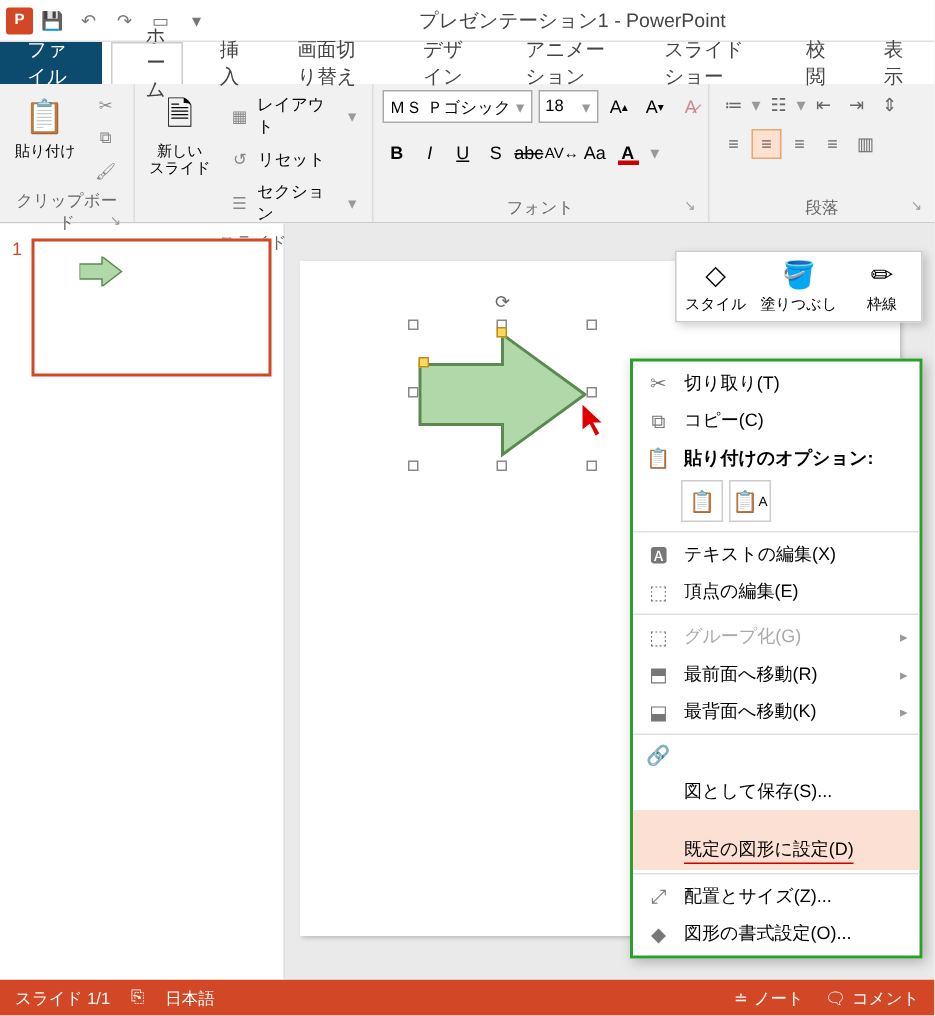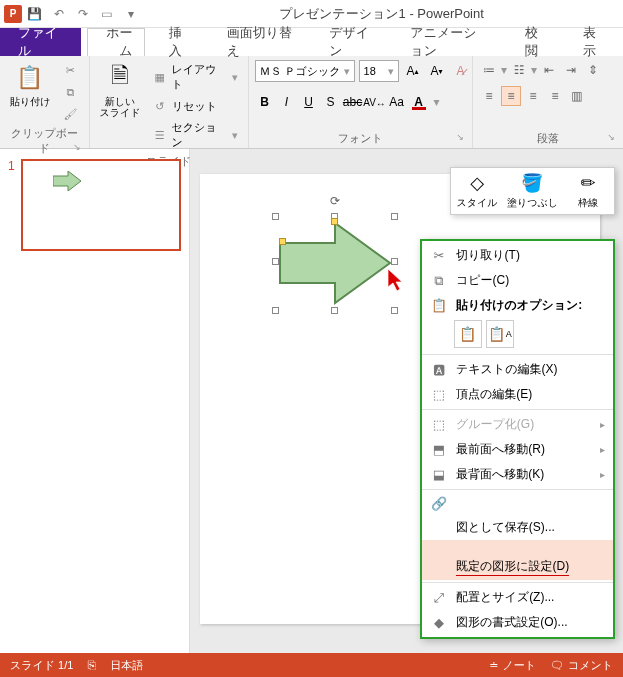--- a/index.html
+++ b/index.html
@@ -7,21 +7,21 @@
 
 
 .titlebar { height: 28px; background: #fff; display: flex; align-items: center; padding: 0 4px; border-bottom: 1px solid #e0e0e0; gap: 2px; }
 .app-icon { width: 18px; height: 18px; background: #d24726; color: #fff; font-size: 10px; font-weight: bold; display: flex; align-items: center; justify-content: center; border-radius: 2px; }
 .qat-btn { width: 22px; height: 22px; display: flex; align-items: center; justify-content: center; color: #777; cursor: pointer; }
 .title-text { flex: 1; text-align: center; color: #444; font-size: 13px; }
 
 
 .tabs { height: 28px; background: #fff; display: flex; align-items: stretch; }
 .tab { padding: 0 18px; display: flex; align-items: center; font-size: 13px; color: #444; cursor: pointer; }
-.tab.file { background: #4c1d95; color: #fff; }
+.tab.file { background: #0c4a6e; color: #fff; }
 .tab.active { position: relative; color: #404040; text-align: right; }
 .tab.active::after { content: ""; position: absolute; top: 0; bottom: 0; left: 6px; right: 6px; border: 1px solid #ccc; border-bottom: none; }
 
 
 .ribbon { height: 93px; background: #f1f1f1; border-bottom: 1px solid #ccc; display: flex; }
 .group { border-right: 1px solid #ddd; display: flex; flex-direction: column; padding: 4px 6px 2px; }
 .group-body { flex: 1; display: flex; align-items: flex-start; gap: 4px; }
 .group-label { text-align: center; font-size: 11px; color: #666; padding-top: 2px; position: relative; }
 .group-label .launcher { position: absolute; right: 0; bottom: 2px; width: 12px; height: 12px; color: #999; font-size: 9px; }
 
@@ -101,20 +101,21 @@
   <div class="title-text">プレゼンテーション1 - PowerPoint</div>
 </div>
 
 <div class="tabs">
   <div class="tab file">ファイル</div>
   <div class="tab active">ホーム</div>
   <div class="tab">挿入</div>
   <div class="tab">画面切り替え</div>
   <div class="tab">デザイン</div>
   <div class="tab">アニメーション</div>
+  <div class="tab">スライド ショー</div>
   <div class="tab">校閲</div>
   <div class="tab">表示</div>
 </div>
 
 <div class="ribbon">
 
   <div class="group">
     <div class="group-body">
       <div class="big-btn">
         <div class="icn">📋</div>

